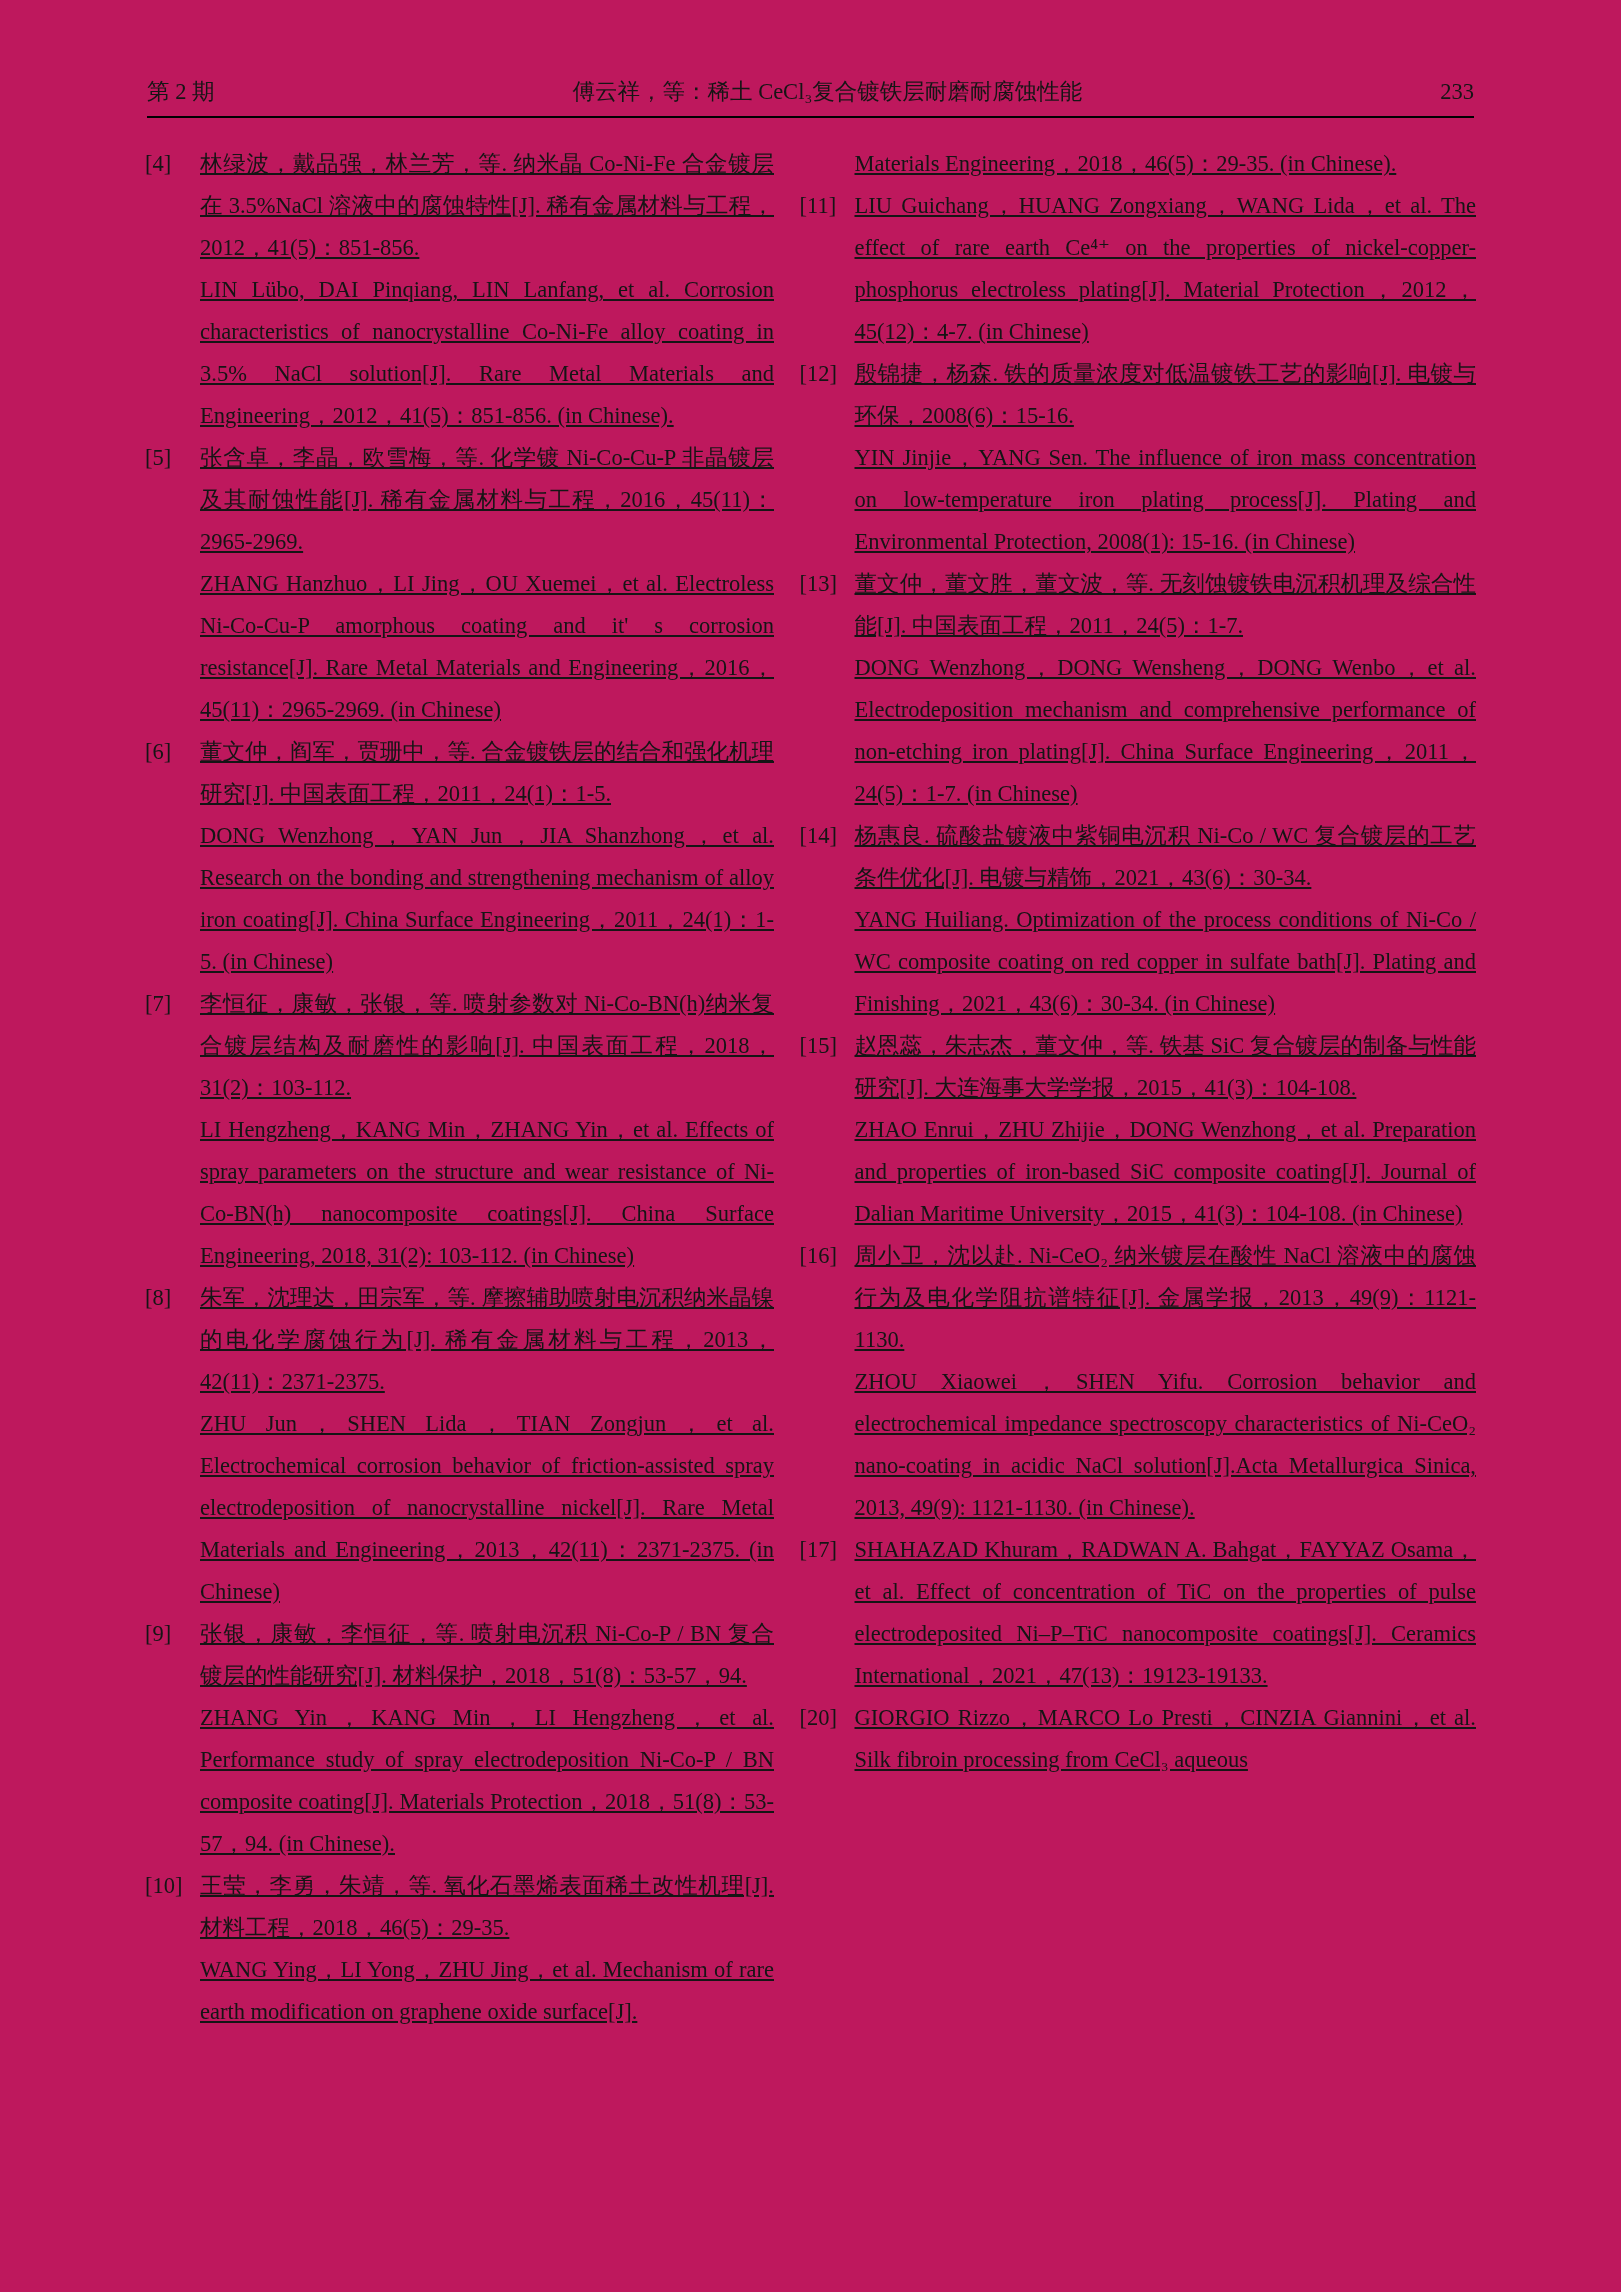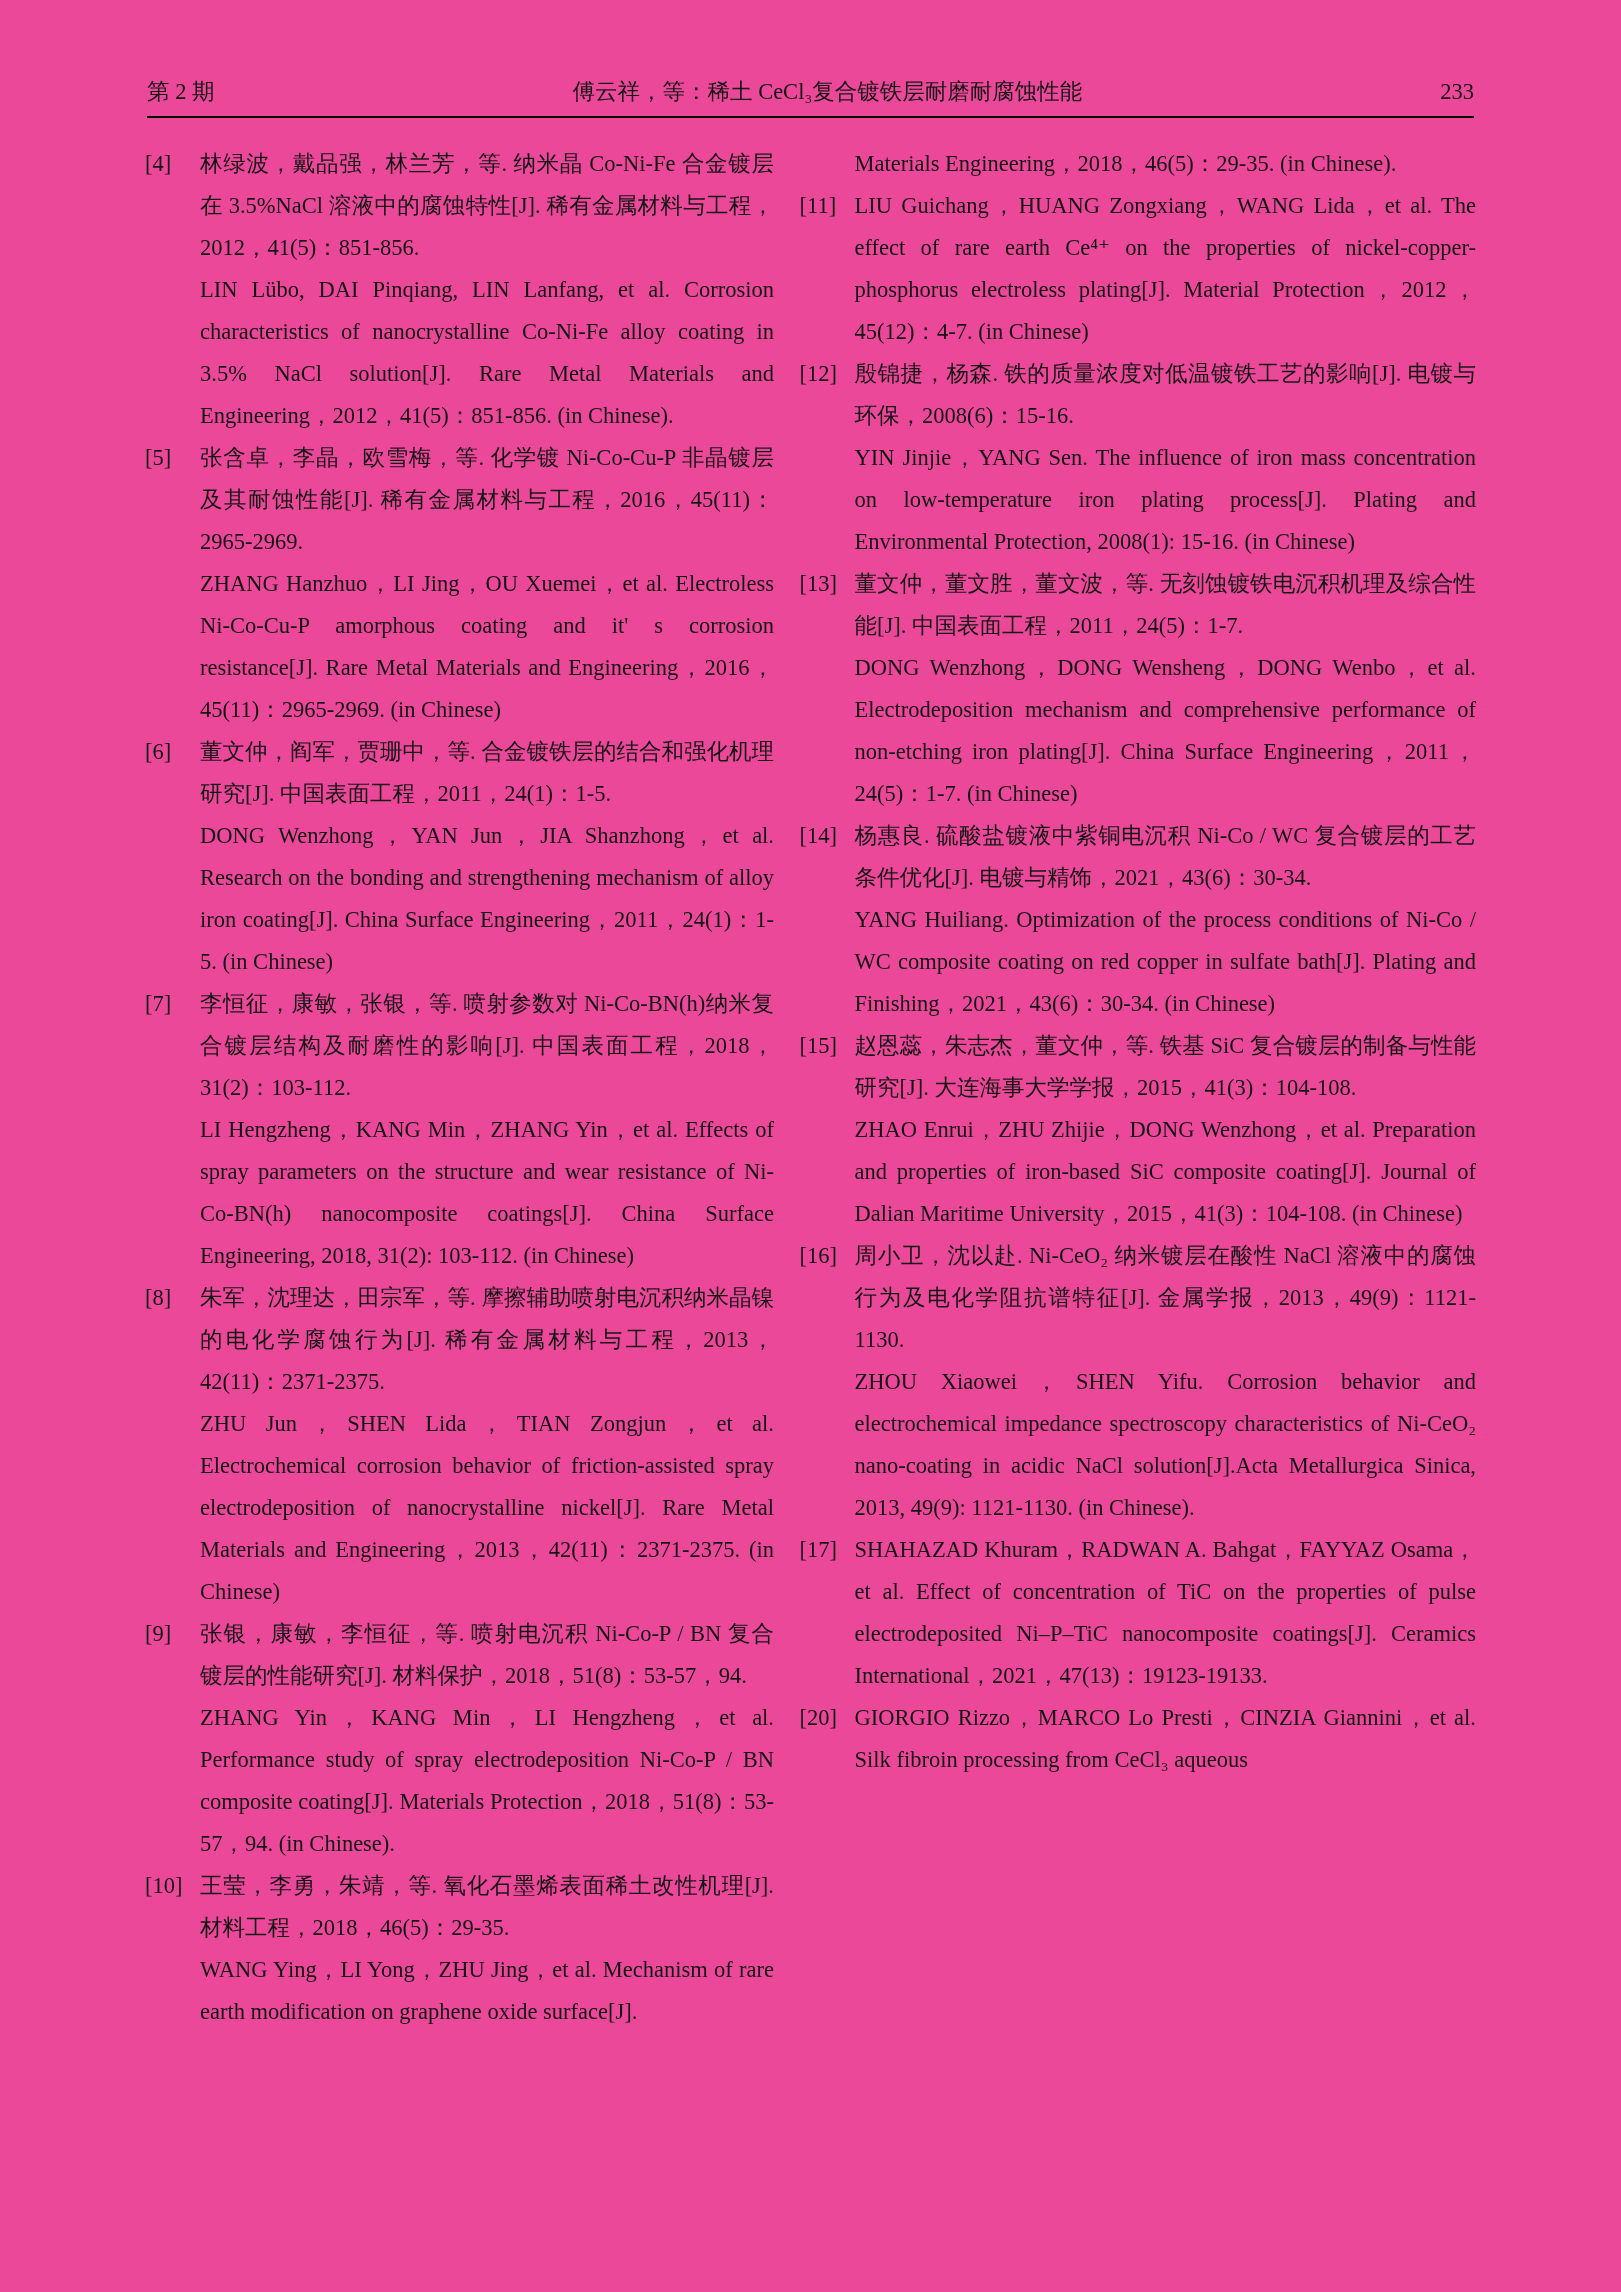--- a/index.html
+++ b/index.html
@@ -5,21 +5,21 @@
   * { margin: 0; padding: 0; box-sizing: border-box; }
   html, body { background: #ffffff; }
   body {
     font-family: "Liberation Serif", "DejaVu Serif", serif;
     color: #151515;
   }
   .page {
     position: relative;
     width: 1621px;
     height: 2293px;
-    background: #ec4899;
+    background: #be185d;
     overflow: hidden;
   }
   .page-header {
     position: absolute;
     top: 78px;
     left: 147px;
     right: 147px;
     display: flex;
     align-items: baseline;
     font-size: 22.5px;
@@ -50,20 +50,21 @@
   .ref { display: flex; }
   .ref-label {
     flex: 0 0 55px;
     width: 55px;
     white-space: nowrap;
   }
   .ref-body { flex: 1 1 auto; min-width: 0; }
   .ref-part {
     text-align: justify;
     text-justify: inter-word;
+    text-decoration: underline;
   }
 </style>
 </head>
 <body>
 
 <div class="page">
 
   <header class="page-header">
     <span class="issue">第 2 期</span>
     <span class="running-title">傅云祥，等：稀土 CeCl₃复合镀铁层耐磨耐腐蚀性能</span>

